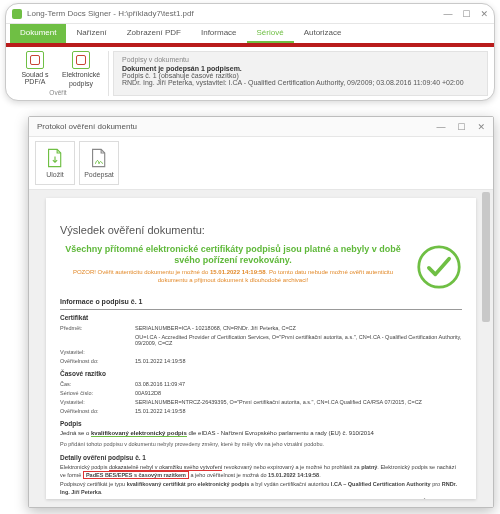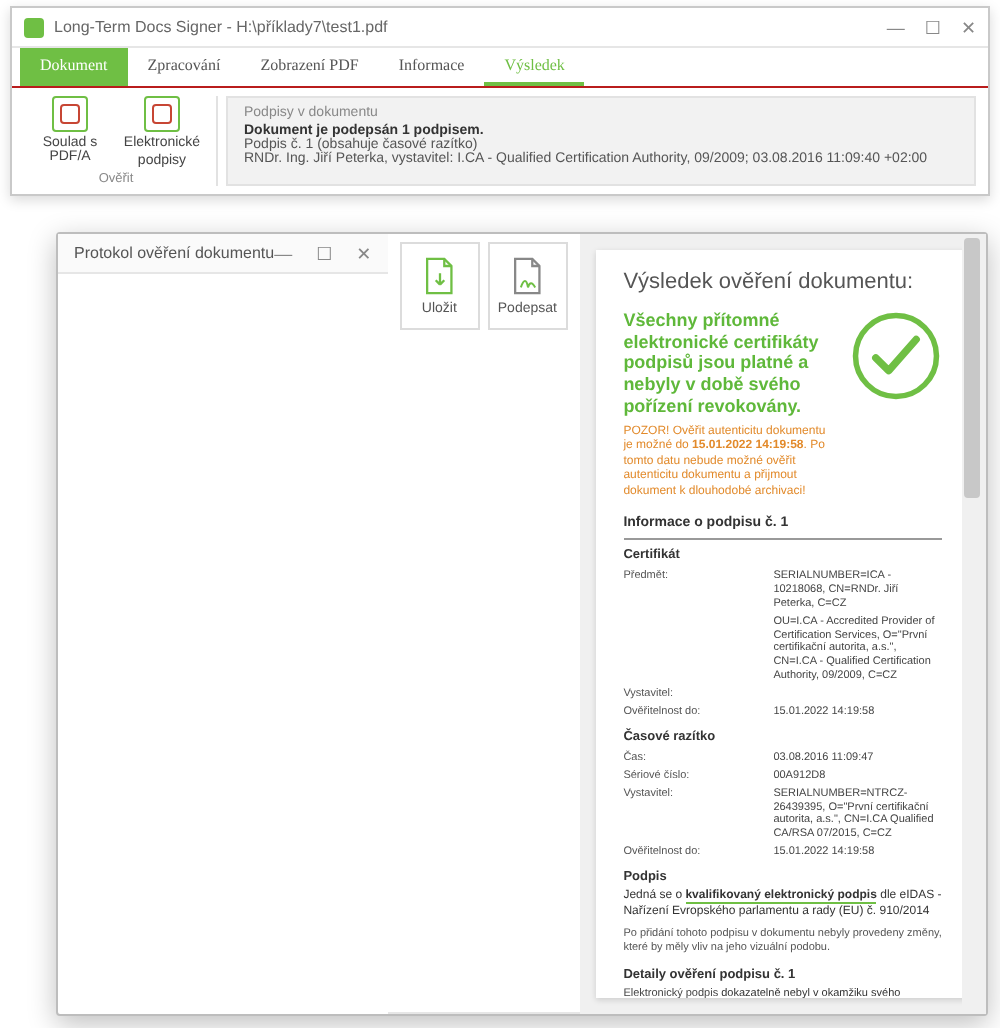--- a/index.html
+++ b/index.html
@@ -2,46 +2,46 @@
 <html><head>
 <meta charset="utf-8">
 <style>
   * { box-sizing: border-box; margin: 0; padding: 0; }
   body { font-family: "Segoe UI", Arial, sans-serif; background: #fff; width: 500px; height: 514px; overflow: hidden; position: relative; }
 
   
   .win-main {
     position: absolute; left: 5px; top: 3px; width: 490px;
     border: 1px solid #c9c9c9; background: #fff; box-shadow: 0 2px 6px rgba(0,0,0,.15);
-    border-radius: 0;
+    border-radius: 13px;
   }
   .titlebar {
     display: flex; align-items: center; height: 20px; padding: 0 6px;
     font-size: 8px; color: #666; border-bottom: 1px solid #e6e6e6;
   }
   .titlebar .app-icon { width:10px; height:10px; background:#6fbf44; border-radius:2px; margin-right:5px; }
   .winbtns { margin-left: auto; display:flex; gap:10px; font-size:9px; color:#888; }
-  .ribbon-tabs { display:flex; padding: 0 4px; font-size: 8px; border-bottom: 1px solid #b91c1c; font-family: Liberation Serif, serif; }
+  .ribbon-tabs { display:flex; padding: 0 4px; font-size: 8px; border-bottom: 4px solid #b91c1c; }
   .ribbon-tabs .tab { padding: 4px 10px; color:#555; }
   .ribbon-tabs .tab.primary { background:#6fbf44; color:#fff; }
   .ribbon-tabs .tab.active { color:#6fbf44; border-bottom:2px solid #6fbf44; }
   .ribbon-body { display:flex; padding:4px 6px; }
   .rbtn { display:flex; flex-direction:column; align-items:center; width:46px; font-size:7px; color:#444; text-align:center; gap:2px; line-height:1.05;}
   .rbtn .ic { width:18px; height:18px; border:1.5px solid #6fbf44; border-radius:2px; position:relative; }
   .rbtn .ic::before { content:""; position:absolute; left:3px; top:3px; right:3px; bottom:3px; border:1px solid #c74634; border-radius:2px; }
   .ribbon-sep { width:1px; background:#e2e2e2; margin:0 4px; }
   .info-panel { flex:1; background:#f2f2f2; border:1px solid #e2e2e2; font-size:7px; color:#555; padding:4px 8px; }
   .info-panel .hd { color:#888; margin-bottom:2px; }
   .info-panel b { font-weight:600; color:#333; }
 
   
   .win-proto {
     position:absolute; left:28px; top:116px; width:466px; height:392px;
     border:1px solid #bdbdbd; background:#fff; box-shadow:0 4px 14px rgba(0,0,0,.25);
-    border-radius:2px; display:flex; flex-direction:row;
+    border-radius:2px; display:flex; flex-direction:column;
   }
   .proto-title {
     display:flex; align-items:center; height:20px; padding:0 8px;
     font-size:8px; color:#555; border-bottom:1px solid #e6e6e6; background:#fafafa;
   }
   .proto-title .winbtns { gap:12px; }
   .proto-toolbar {
     display:flex; gap:4px; padding:4px 6px;
     border-bottom:1px solid #e6e6e6;
   }
@@ -54,23 +54,23 @@
     display:flex; justify-content:center; padding:8px;
   }
   .proto-page {
     width: 430px;
     background:#fff;
     box-shadow:0 1px 3px rgba(0,0,0,.15);
     padding: 8px 14px 14px;
     font-size:6px; color:#333; line-height:1.25;
     overflow:hidden;
   }
-  .proto-page h1 { font-size:11px; font-weight:400; color:#555; margin:2px 0 6px; }
+  .proto-page h1 { font-size:11px; font-weight:400; color:#555; margin:18px 0 6px; }
   .ok-banner { display:flex; align-items:flex-start; gap:10px; }
-  .ok-text { flex:1; }
+  .ok-text { flex:1;text-align:center; }
   .ok-text .green-h { color:#5fb83a; font-size:9px; font-weight:600; line-height:1.2; }
   .ok-text .orange { color:#e28a2b; font-size:6px; margin-top:4px; }
   .ok-text .orange b { color:#e28a2b; }
   .ok-ic { width:46px; height:46px; }
   .ok-ic svg { width:46px; height:46px; }
 
   .sect-h { font-size:7px; font-weight:700; color:#333; border-bottom:1px solid #999; padding-bottom:2px; margin:8px 0 4px; }
   .sub-h { font-size:6.5px; font-weight:700; margin:4px 0 2px; }
   table.kv { border-collapse:collapse; width:100%; }
   table.kv td { font-size:5.5px; color:#444; padding:1px 0; vertical-align:top; }
@@ -93,24 +93,25 @@
     <span class="app-icon"></span>
     <span>Long-Term Docs Signer - H:\příklady7\test1.pdf</span>
     <div class="winbtns">
       <span>—</span>
       <span>☐</span>
       <span>✕</span>
     </div>
   </div>
   <div class="ribbon-tabs">
     <div class="tab primary">Dokument</div>
-    <div class="tab">Zpracování</div>
+    <div class="tab">Nařízení</div>
     <div class="tab">Zobrazení PDF</div>
     <div class="tab">Informace</div>
-    <div class="tab active">Výsledek</div>
+    <div class="tab active">Sériové</div>
+    <div class="tab">Autorizace</div>
   </div>
   <div class="ribbon-body">
     <div style="display:flex; flex-direction:column; align-items:center;">
     <div style="display:flex;">
       <div class="rbtn">
         <span class="ic"></span>
         <span>Soulad s PDF/A</span>
       </div>
       <div class="rbtn">
         <span class="ic"></span>

